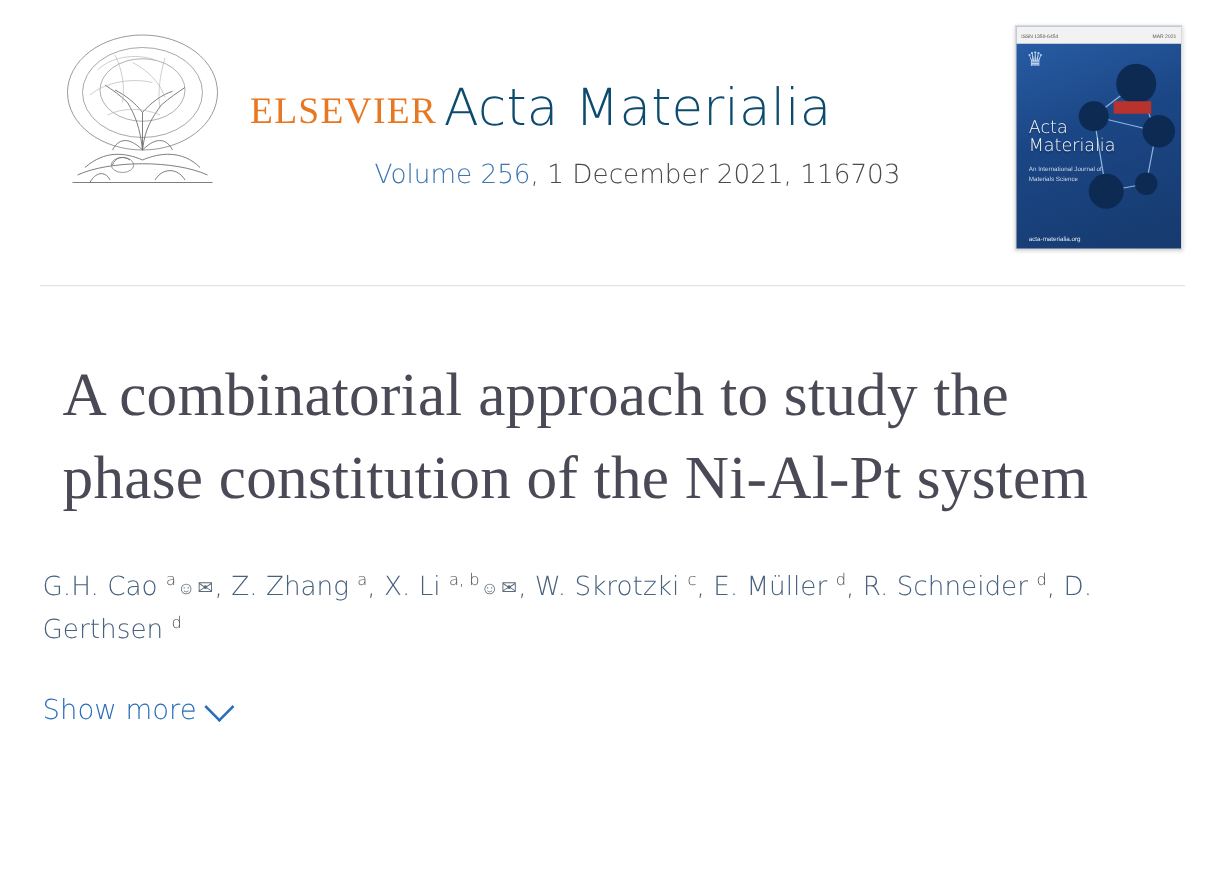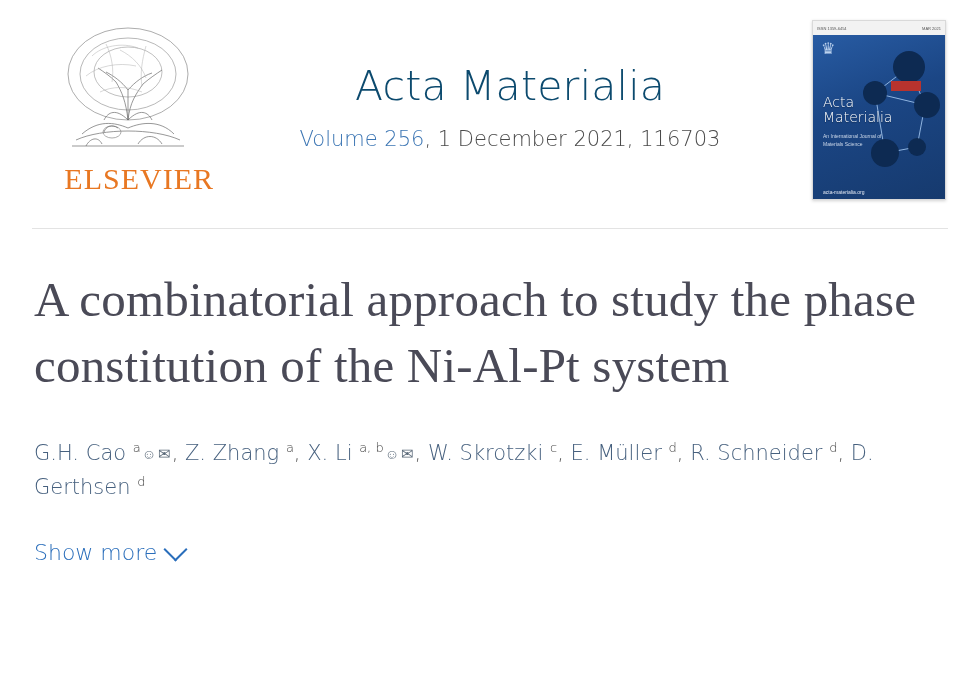--- a/index.html
+++ b/index.html
@@ -29,22 +29,21 @@
     display: flex;
     align-items: flex-start;
     padding: 12px 34px 0 28px;
     box-sizing: border-box;
   }
 
   .publisher-logo {
     width: 186px;
     flex: 0 0 186px;
     display: flex;
-    flex-direction: column;
-    align-items: flex-end;
+    align-items: center;
     padding-top: 4px;
   }
   .tree-mark {
     width: 172px;
     height: 150px;
     position: relative;
   }
   .tree-mark svg { display: block; }
   .publisher-name {
     font-family: "Liberation Serif", serif;
@@ -158,21 +157,21 @@
   .article {
     padding: 38px 36px 0 34px;
   }
   .article-title {
     font-family: "Liberation Serif", serif;
     font-weight: 400;
     font-size: 49px;
     line-height: 1.34;
     color: #4a4a57;
     letter-spacing: 0.2px;
-    margin: 0;
+    margin: 16px;
   }
 
   .authors {
     margin-top: 38px;
     font-size: 21px;
     line-height: 1.62;
     color: #4878a8;
     font-family: "DejaVu Sans", sans-serif;
     font-weight: 300;
   }

